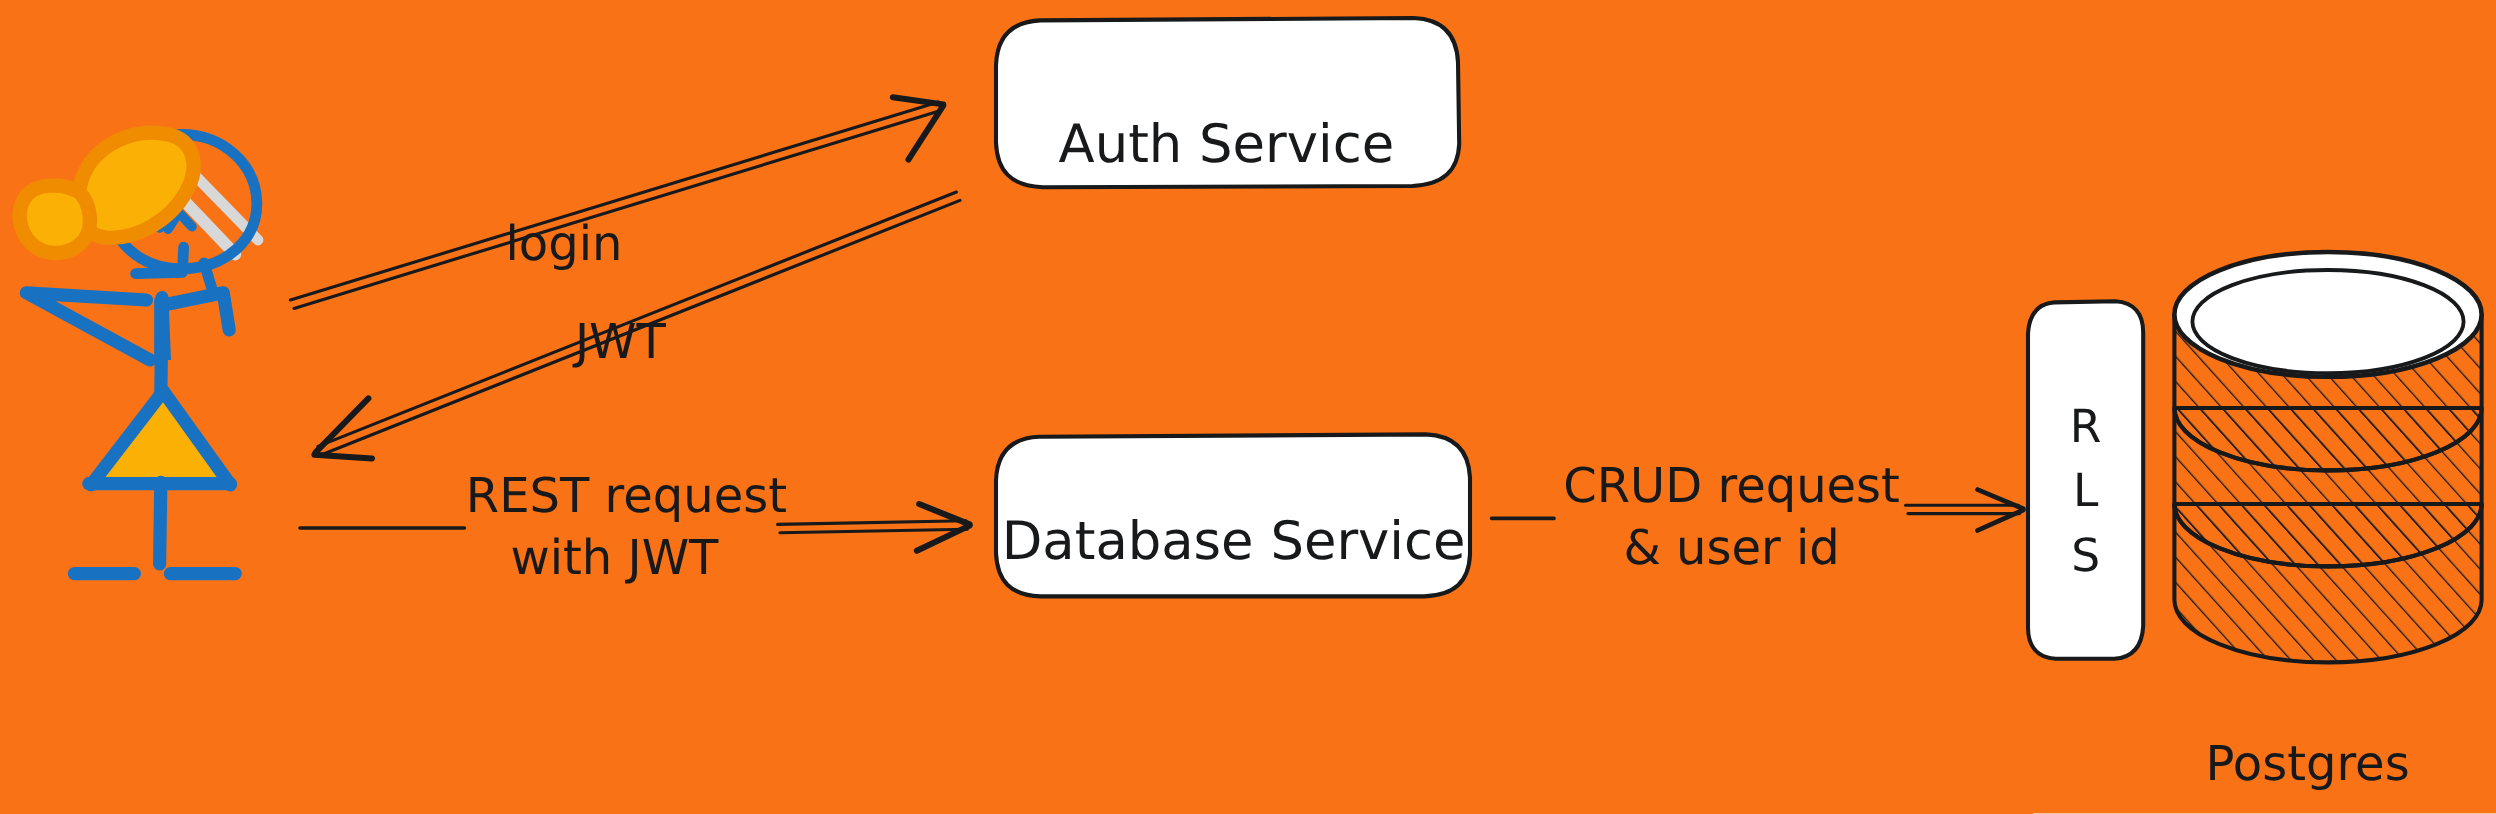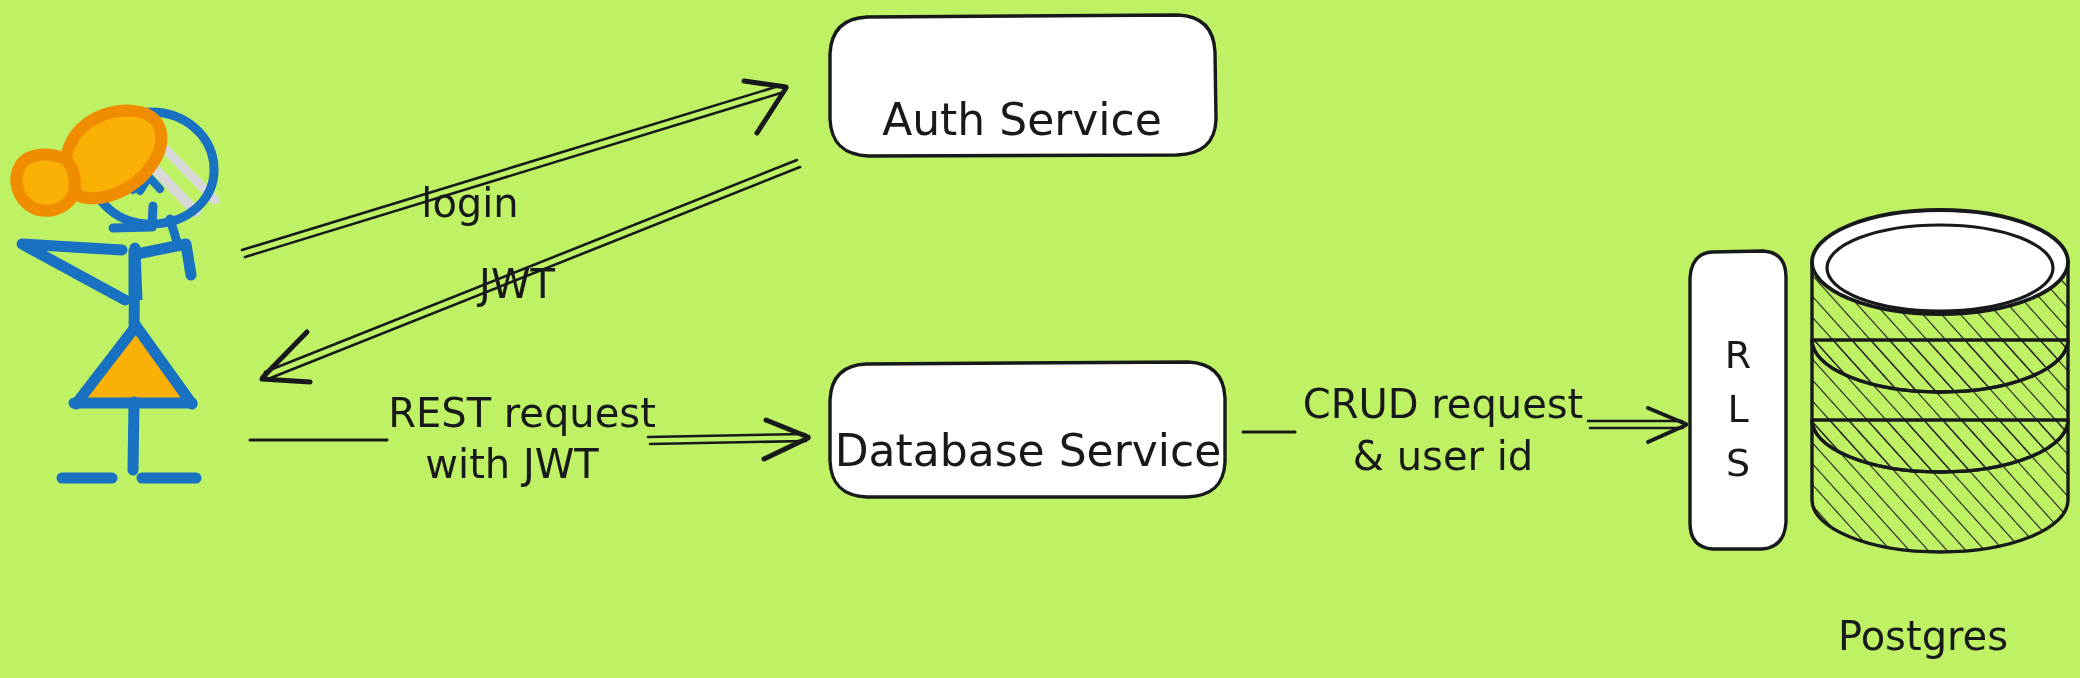--- a/index.html
+++ b/index.html
@@ -7,21 +7,21 @@
     padding: 0;
     background: #ffffff;
   }
   body {
     font-family: "DejaVu Sans", sans-serif;
   }
   #canvas {
     position: relative;
     width: 2080px;
     height: 678px;
-    background: #bef264;
+    background: #f97316;
     overflow: hidden;
   }
   #canvas svg.layer {
     position: absolute;
     top: 0;
     left: 0;
     width: 2080px;
     height: 678px;
   }
   .hand-text {

